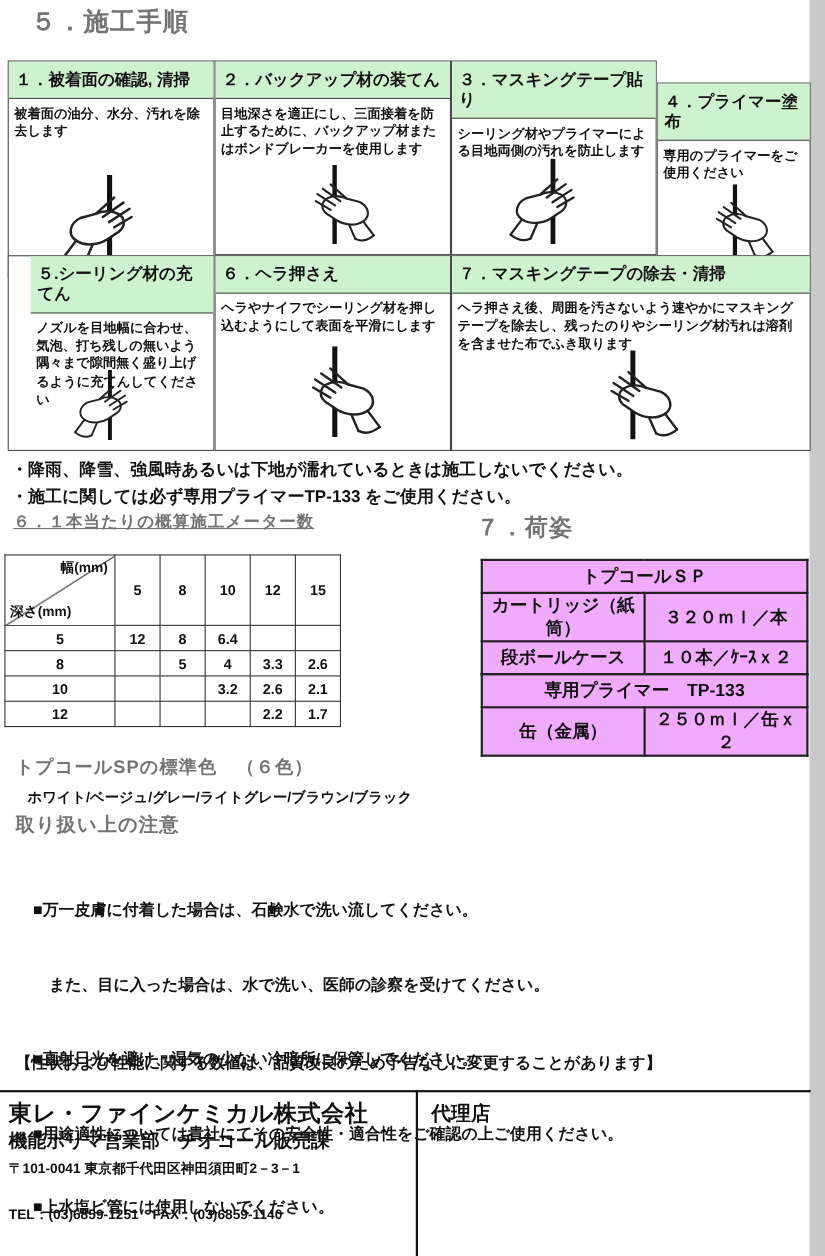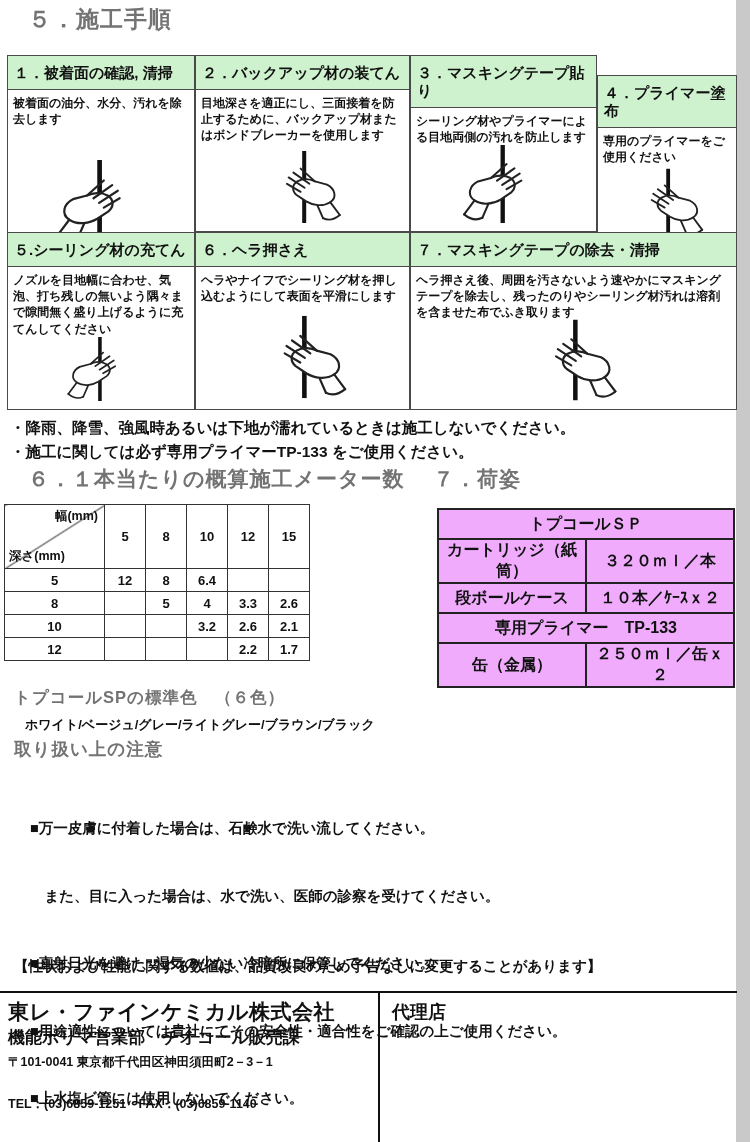--- a/index.html
+++ b/index.html
@@ -6,21 +6,21 @@
   body{
     width:750px;height:1142px;background:#ffffff;
     font-family:"Liberation Sans","DejaVu Sans",sans-serif;
     color:#111;position:relative;overflow:hidden;
   }
   .page{position:relative;width:750px;height:1142px;background:#fff;}
   .edge-strip{position:absolute;left:736px;top:0;width:14px;height:1142px;background:#c9c9c9;}
 
   .sec-title{position:absolute;color:#737373;font-weight:bold;letter-spacing:1px;}
   #title5{left:28px;top:4px;font-size:23px;}
-  #title6{left:28px;top:465px;font-size:21px;}
+  #title6{left:12px;top:465px;font-size:15px;text-decoration:underline;}
   #title7{left:433px;top:465px;font-size:21px;}
 
   .cell{position:absolute;box-sizing:border-box;border:1px solid #4a4a4a;background:#fff;}
   .cell-head{background:#cef2ce;border-bottom:1px solid #4a4a4a;font-weight:bold;font-size:15px;
     padding:8px 6px 7px 6px;box-sizing:border-box;line-height:1.2;}
   .cell-body{padding:5px 4px 0 5px;font-size:12px;line-height:1.35;font-weight:600;}
   .cell-art{position:absolute;bottom:4px;left:0;right:0;text-align:center;}
   .cell-art svg{display:inline-block;}
   .flip{transform:scaleX(-1);}
 
@@ -117,21 +117,21 @@
   <div class="cell" style="left:597px;top:55px;width:140px;height:177px;margin-top:20px;">
     <div class="cell-head">４．プライマー塗布</div>
     <div class="cell-body">専用のプライマーをご使用ください</div>
     <div class="cell-art">
       <svg class="flip" width="92" height="80" viewBox="0 0 120 90">
           <use href="#hand-art" xlink:href="#hand-art"></use>
         </svg>
     </div>
   </div>
 
-  <div class="cell" style="left:7px;top:232px;width:188px;height:178px;">
+  <div class="cell" style="left:7px;top:232px;width:188px;height:178px;padding-left:20px;">
     <div class="cell-head">５.シーリング材の充てん</div>
     <div class="cell-body">ノズルを目地幅に合わせ、気泡、打ち残しの無いよう隅々まで隙間無く盛り上げるように充てんしてください</div>
     <div class="cell-art">
       <svg width="100" height="64" viewBox="0 0 120 90">
           <use href="#hand-art" xlink:href="#hand-art"></use>
         </svg>
     </div>
   </div>
   <div class="cell" style="left:195px;top:232px;width:215px;height:178px;">
     <div class="cell-head">６．ヘラ押さえ</div>

